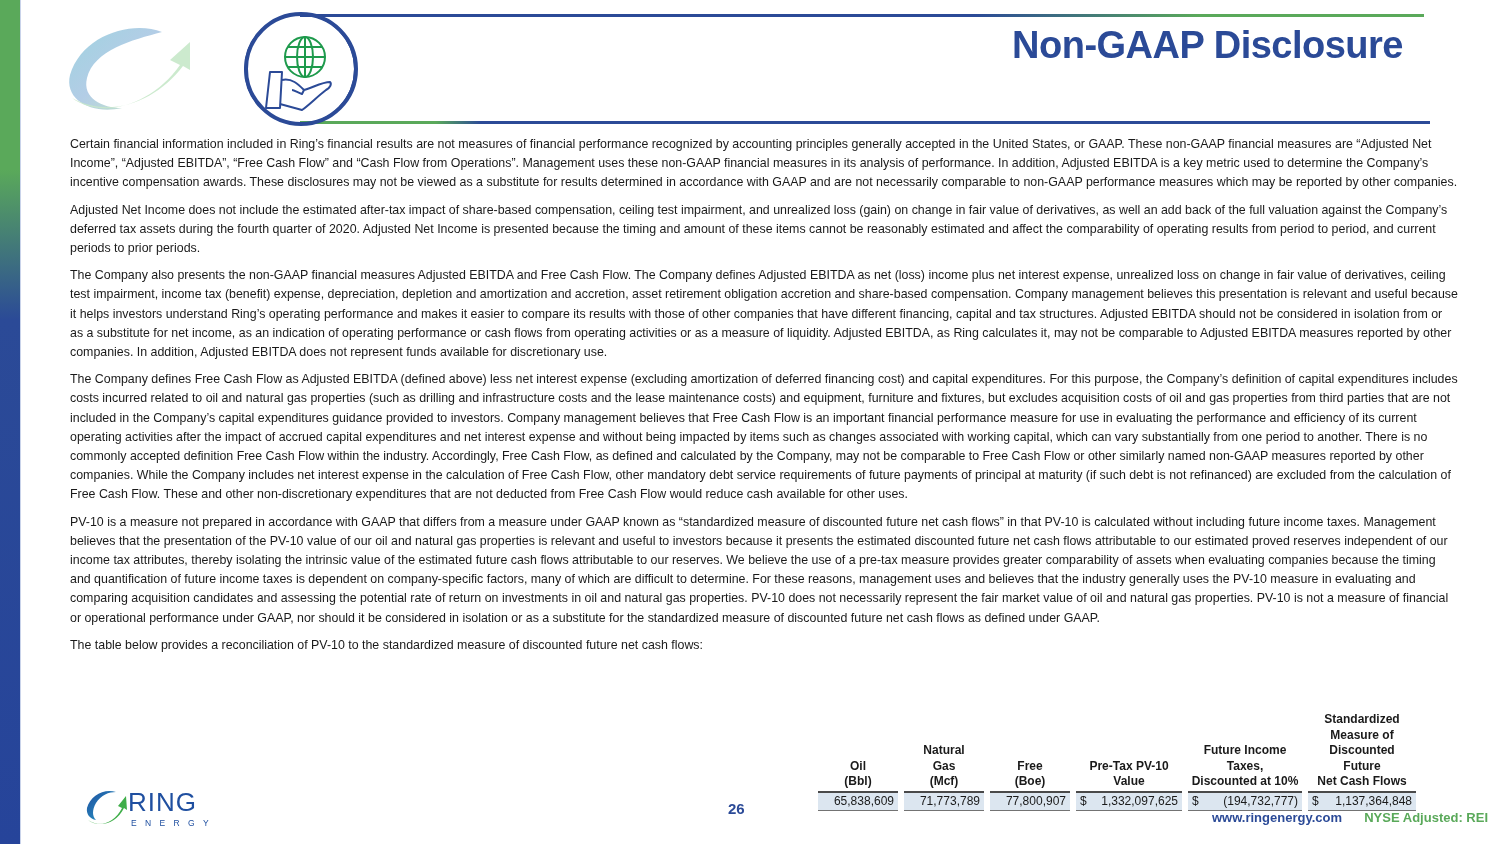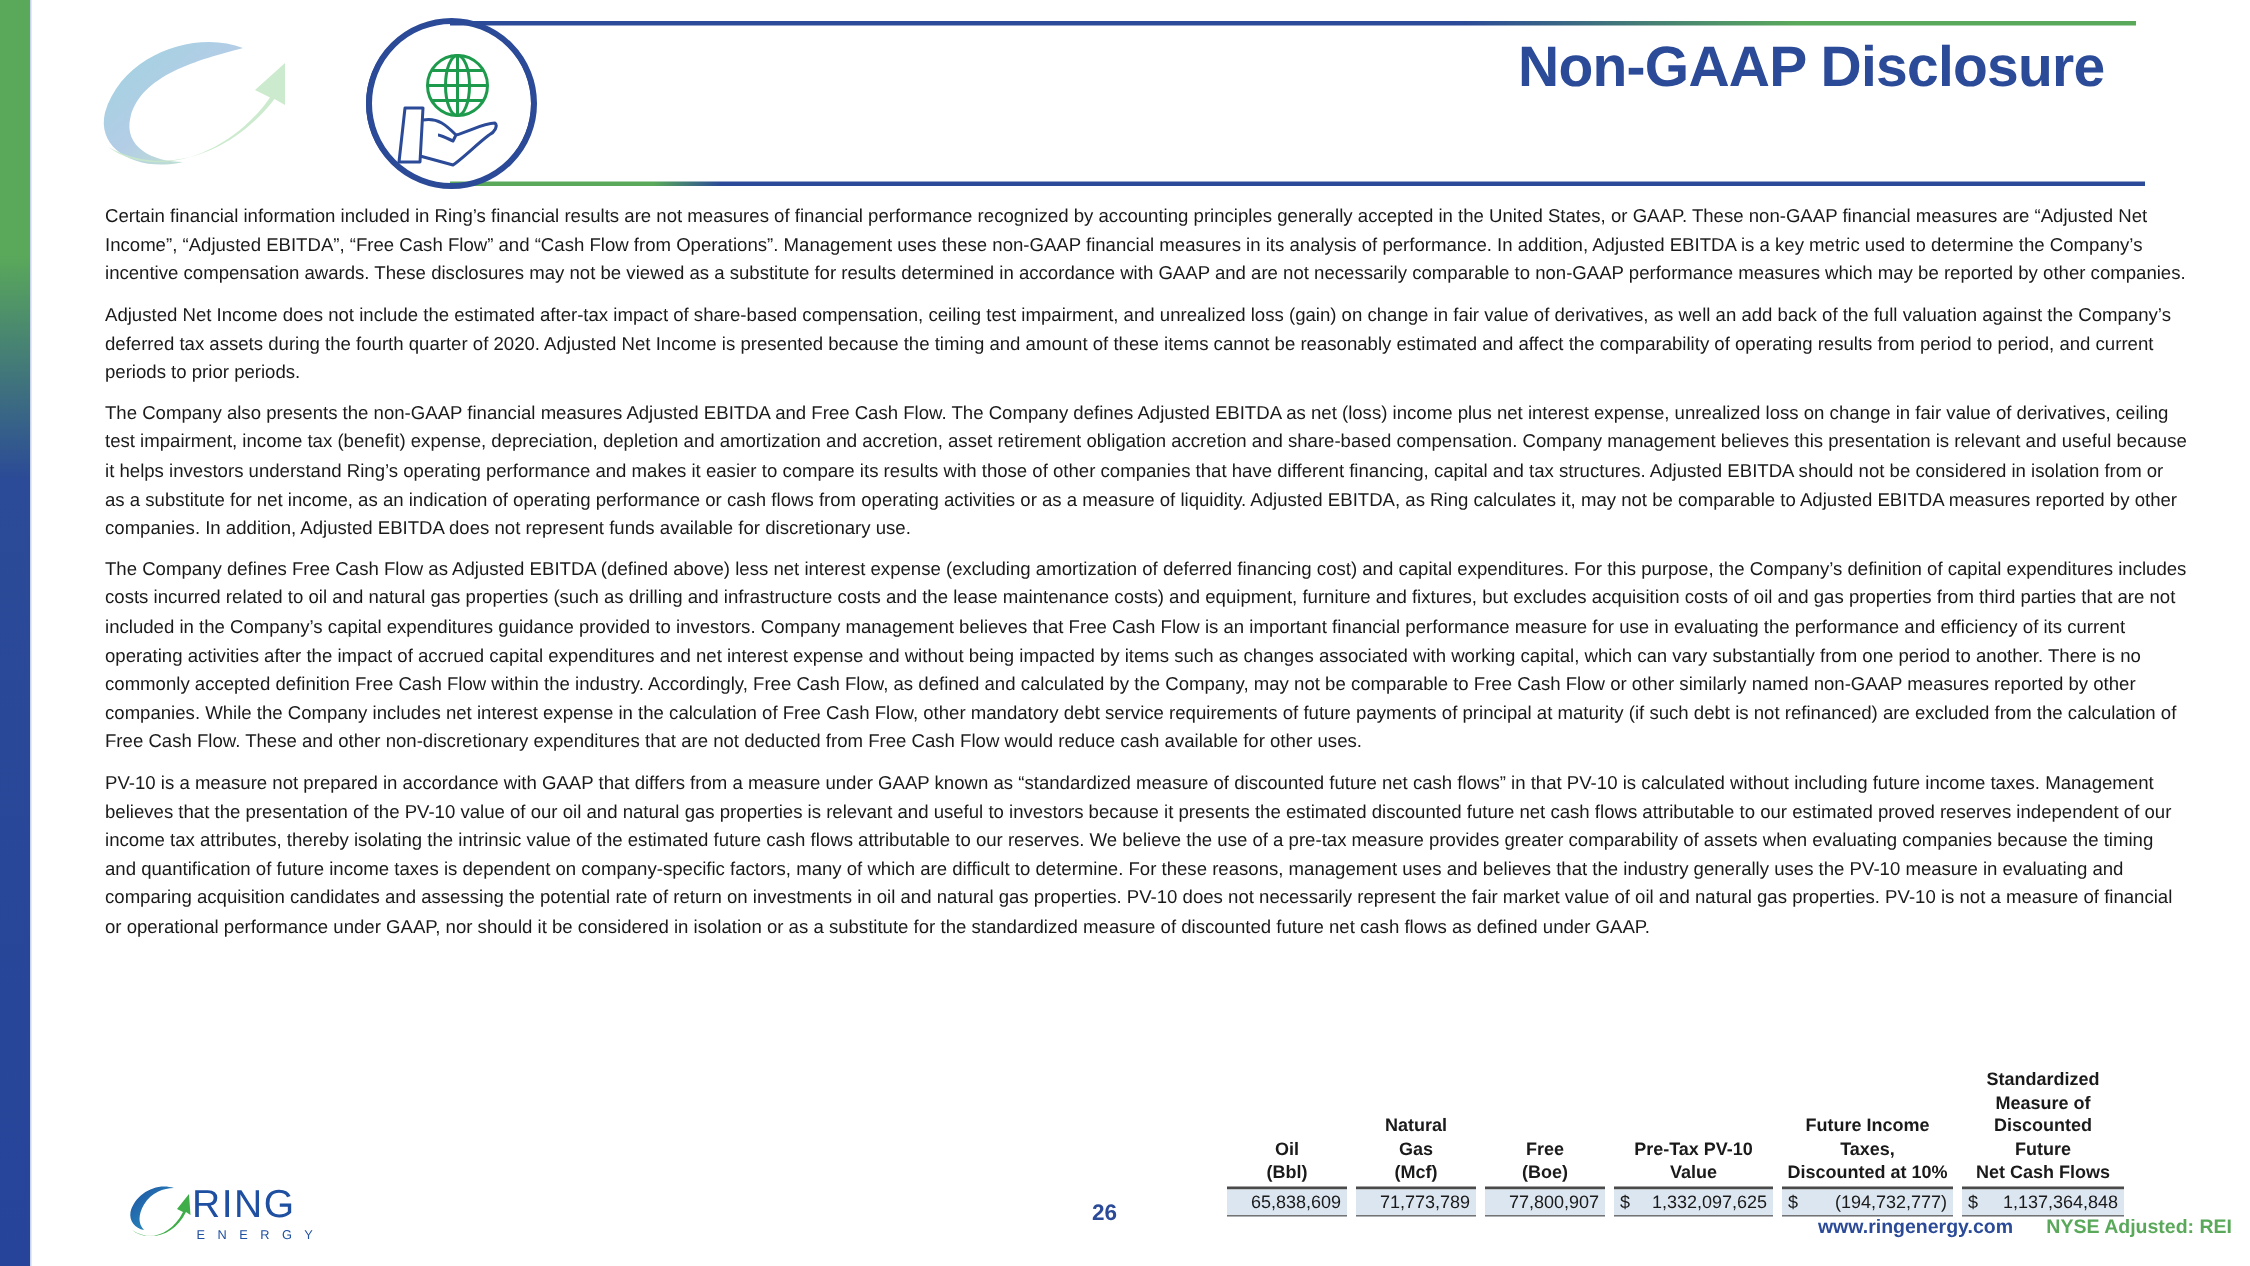--- a/index.html
+++ b/index.html
@@ -98,20 +98,21 @@
 </svg>
 
 <div class="page-title">Non-GAAP Disclosure</div>
 
 <div class="content">
   <p>Certain financial information included in Ring’s financial results are not measures of financial performance recognized by accounting principles generally accepted in the United States, or GAAP. These non-GAAP financial measures are “Adjusted Net Income”, “Adjusted EBITDA”, “Free Cash Flow” and “Cash Flow from Operations”. Management uses these non-GAAP financial measures in its analysis of performance. In addition, Adjusted EBITDA is a key metric used to determine the Company’s incentive compensation awards. These disclosures may not be viewed as a substitute for results determined in accordance with GAAP and are not necessarily comparable to non-GAAP performance measures which may be reported by other companies.</p>
   <p>Adjusted Net Income does not include the estimated after-tax impact of share-based compensation, ceiling test impairment, and unrealized loss (gain) on change in fair value of derivatives, as well an add back of the full valuation against the Company’s deferred tax assets during the fourth quarter of 2020. Adjusted Net Income is presented because the timing and amount of these items cannot be reasonably estimated and affect the comparability of operating results from period to period, and current periods to prior periods.</p>
   <p>The Company also presents the non-GAAP financial measures Adjusted EBITDA and Free Cash Flow. The Company defines Adjusted EBITDA as net (loss) income plus net interest expense, unrealized loss on change in fair value of derivatives, ceiling test impairment, income tax (benefit) expense, depreciation, depletion and amortization and accretion, asset retirement obligation accretion and share-based compensation. Company management believes this presentation is relevant and useful because it helps investors understand Ring’s operating performance and makes it easier to compare its results with those of other companies that have different financing, capital and tax structures. Adjusted EBITDA should not be considered in isolation from or as a substitute for net income, as an indication of operating performance or cash flows from operating activities or as a measure of liquidity. Adjusted EBITDA, as Ring calculates it, may not be comparable to Adjusted EBITDA measures reported by other companies. In addition, Adjusted EBITDA does not represent funds available for discretionary use.</p>
   <p>The Company defines Free Cash Flow as Adjusted EBITDA (defined above) less net interest expense (excluding amortization of deferred financing cost) and capital expenditures. For this purpose, the Company’s definition of capital expenditures includes costs incurred related to oil and natural gas properties (such as drilling and infrastructure costs and the lease maintenance costs) and equipment, furniture and fixtures, but excludes acquisition costs of oil and gas properties from third parties that are not included in the Company’s capital expenditures guidance provided to investors. Company management believes that Free Cash Flow is an important financial performance measure for use in evaluating the performance and efficiency of its current operating activities after the impact of accrued capital expenditures and net interest expense and without being impacted by items such as changes associated with working capital, which can vary substantially from one period to another. There is no commonly accepted definition Free Cash Flow within the industry. Accordingly, Free Cash Flow, as defined and calculated by the Company, may not be comparable to Free Cash Flow or other similarly named non-GAAP measures reported by other companies. While the Company includes net interest expense in the calculation of Free Cash Flow, other mandatory debt service requirements of future payments of principal at maturity (if such debt is not refinanced) are excluded from the calculation of Free Cash Flow. These and other non-discretionary expenditures that are not deducted from Free Cash Flow would reduce cash available for other uses.</p>
   <p>PV-10 is a measure not prepared in accordance with GAAP that differs from a measure under GAAP known as “standardized measure of discounted future net cash flows” in that PV-10 is calculated without including future income taxes. Management believes that the presentation of the PV-10 value of our oil and natural gas properties is relevant and useful to investors because it presents the estimated discounted future net cash flows attributable to our estimated proved reserves independent of our income tax attributes, thereby isolating the intrinsic value of the estimated future cash flows attributable to our reserves. We believe the use of a pre-tax measure provides greater comparability of assets when evaluating companies because the timing and quantification of future income taxes is dependent on company-specific factors, many of which are difficult to determine. For these reasons, management uses and believes that the industry generally uses the PV-10 measure in evaluating and comparing acquisition candidates and assessing the potential rate of return on investments in oil and natural gas properties. PV-10 does not necessarily represent the fair market value of oil and natural gas properties. PV-10 is not a measure of financial or operational performance under GAAP, nor should it be considered in isolation or as a substitute for the standardized measure of discounted future net cash flows as defined under GAAP.</p>
+  <p>The table below provides a reconciliation of PV-10 to the standardized measure of discounted future net cash flows:</p>
 </div>
 
 <table class="recon-table">
   <thead>
     <tr>
       <th style="width:76px">
         <div>Oil</div>
         <div>(Bbl)</div>
       </th>
       <th style="width:76px">

